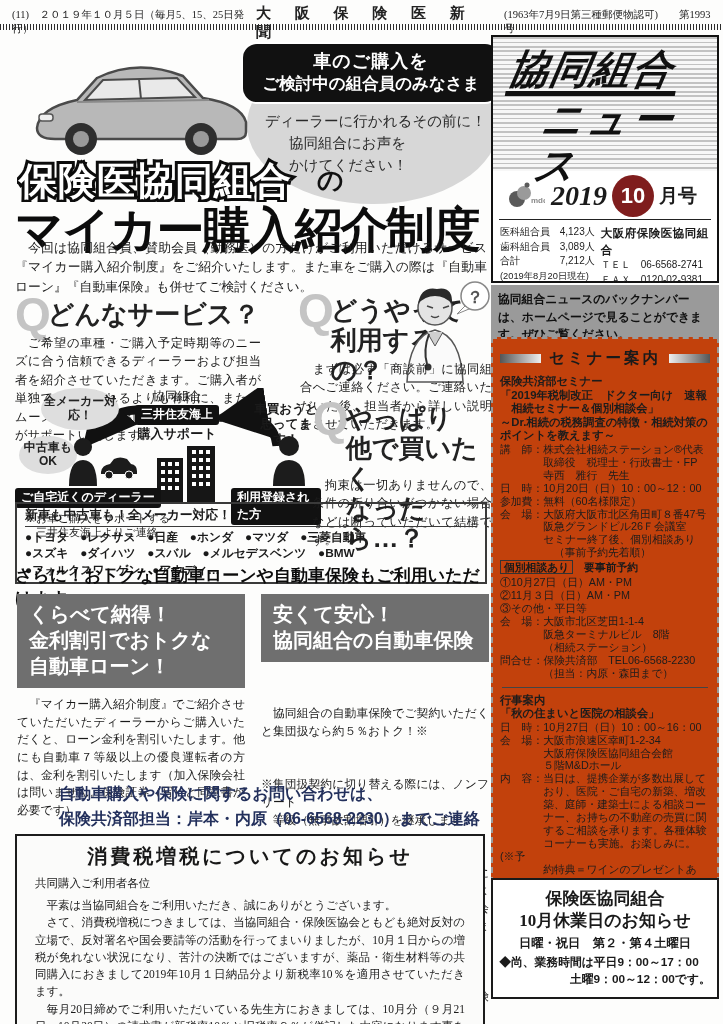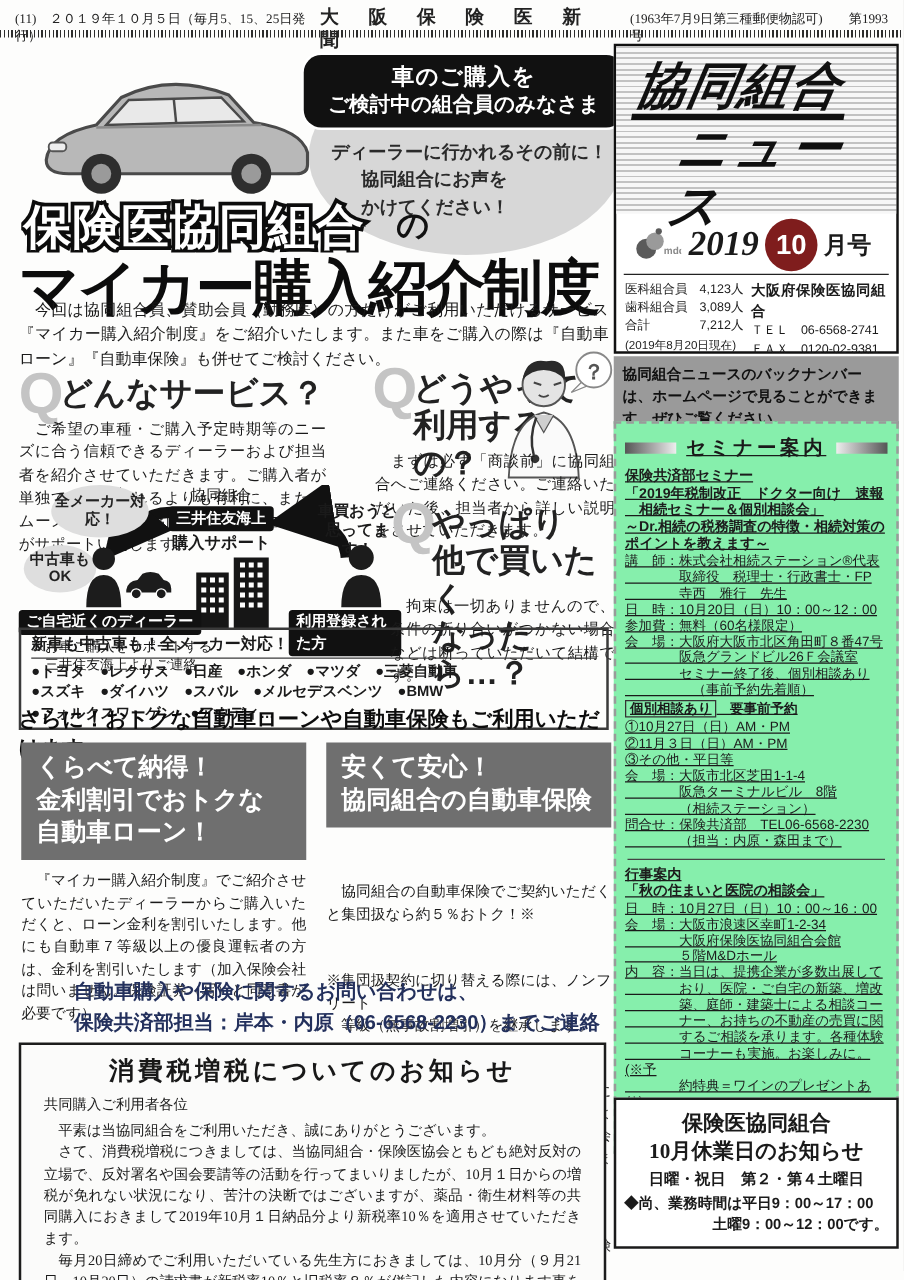--- a/index.html
+++ b/index.html
@@ -14,21 +14,21 @@
     align-items:baseline; justify-content:space-between;
     font-family:"Liberation Serif", serif; font-size:10.5px; color:#222; }
   .masthead .paper-title { font-size:15px; font-weight:700; letter-spacing:10px; }
   .hatch-rule { position:absolute; top:24px; left:0; right:0; height:6px;
     background:repeating-linear-gradient(90deg,#2c2c2c 0 1px,transparent 1px 3px); }
   
   .leftcol { position:absolute; left:15px; top:38px; width:472px; height:980px; }
   .hero { position:absolute; left:0; top:0; width:472px; height:200px; }
   .hero-ellipse { position:absolute; left:232px; top:8px; width:252px; height:158px;
     background:#d7d7d7; border-radius:50%; }
-  .hero-ellipse .eline { position:absolute; left:18px; font-weight:700; color:#2a2a2a; }
+  .hero-ellipse .eline { position:absolute; left:18px; font-weight:400; color:#2a2a2a; }
   .e1 { top:66px; font-size:14.5px; }
   .e2 { top:88px; font-size:14.5px; left:42px !important; }
   .e3 { top:110px; font-size:14.5px; left:42px !important; }
   .hero-banner { position:absolute; left:228px; top:6px; width:256px;
     background:#111; border-radius:14px; padding:5px 6px 7px; text-align:center;
     box-shadow:0 0 0 2px #fff; }
   .hero-banner .b1 { color:#fff; font-weight:900; font-size:18px; letter-spacing:1px; }
   .hero-banner .b2 { color:#fff; font-weight:900; font-size:16.5px; }
   .org-row { position:absolute; left:2px; top:118px; display:flex; align-items:flex-end; }
   .org-no { font-size:26px; font-weight:700; color:#111; padding-bottom:4px; }
@@ -117,21 +117,21 @@
   .month-suffix { font-size:19px; font-weight:800; }
   .stats-row { display:flex; padding:5px 7px 0; }
   .stats { width:104px; font-size:10px; color:#222; }
   .stats .srow { display:flex; justify-content:space-between; line-height:1.45; }
   .stats .sdate { font-size:9.3px; margin-top:1px; }
   .org-info { margin-left:6px; font-size:10px; line-height:1.45; }
   .org-info .oname { font-size:11.5px; font-weight:800; letter-spacing:0.5px; }
   .backbox { position:absolute; left:0; top:250px; width:228px; background:#9a9a9a;
     color:#101010; font-weight:800; font-size:11.8px; line-height:1.5; padding:6px 7px; }
   .sembox { position:absolute; left:0; top:302px; width:228px; border:2px dashed #9a9a9a;
-    background:#86efac; padding:7px 7px 6px;text-decoration:underline; }
+    background:#c2410c; padding:7px 7px 6px; }
   .sem-header { display:flex; align-items:center; margin:2px 0 6px; }
   .sem-header .bar-l { flex:1; height:9px; background:linear-gradient(90deg,#555,#eee); }
   .sem-header .bar-r { flex:1; height:9px; background:linear-gradient(270deg,#555,#eee); }
   .sem-header .sem-title { font-size:15.5px; font-weight:800; letter-spacing:3px; padding:0 8px; }
   .sline { font-size:10.8px; line-height:1.2; white-space:pre-wrap; color:#1c1c1c; }
   .sbold { font-weight:800; }
   .sline.big { font-size:11.3px; }
   .boxed-row { font-size:10.8px; line-height:1.35; font-weight:800; margin:1px 0; }
   .boxed { border:1px solid #333; padding:0 3px; }
   .sem-divider { border-top:1.5px solid #444; margin:7px 2px 6px; }

